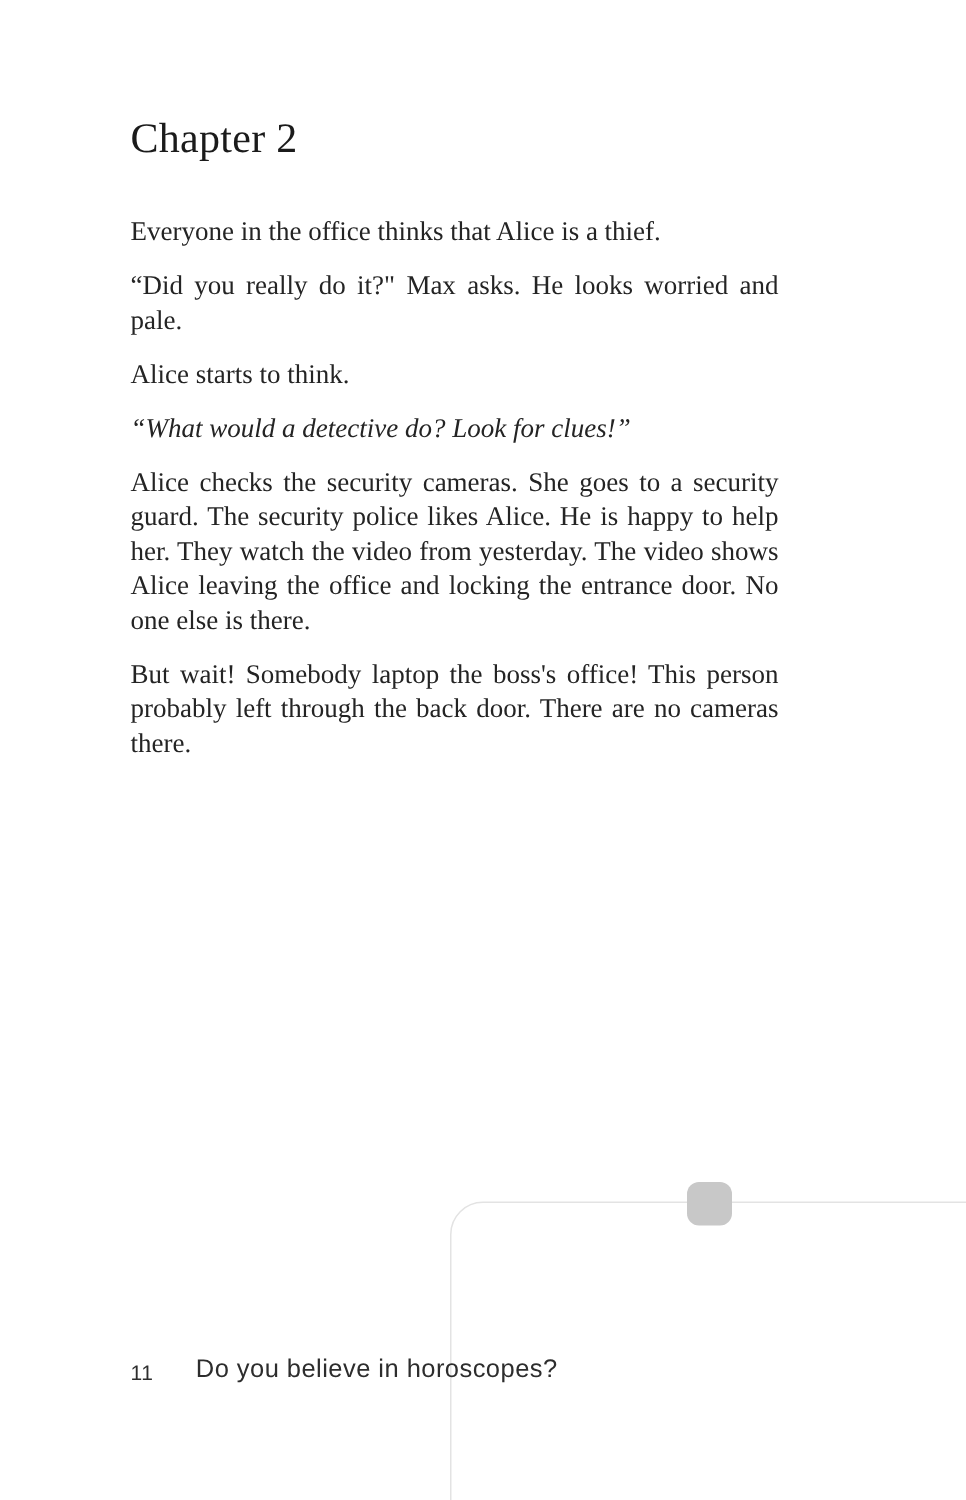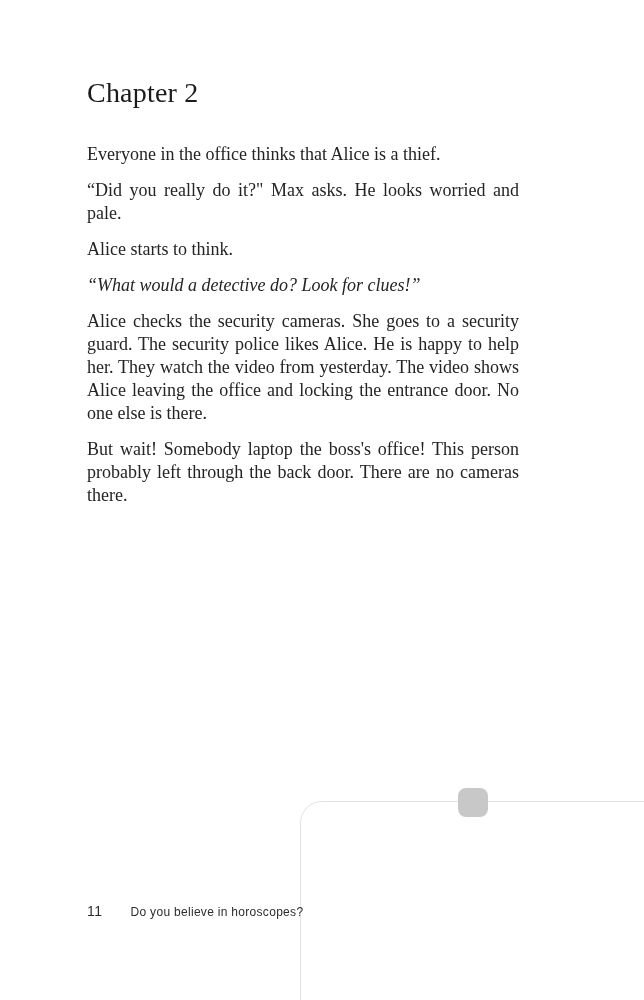--- a/index.html
+++ b/index.html
@@ -74,21 +74,21 @@
     gap: 28px;
   }
   .page-number {
     font-family: "Liberation Sans", sans-serif;
     font-size: 14px;
     color: #2d2d2d;
     letter-spacing: 0.5px;
   }
   .running-title {
     font-family: "Liberation Sans", sans-serif;
-    font-size: 12px;
+    font-size: 17px;
     color: #2d2d2d;
     letter-spacing: 0.3px;
   }
 </style>
 </head>
 <body>
 
 <div class="page">
 
   <div class="content">

